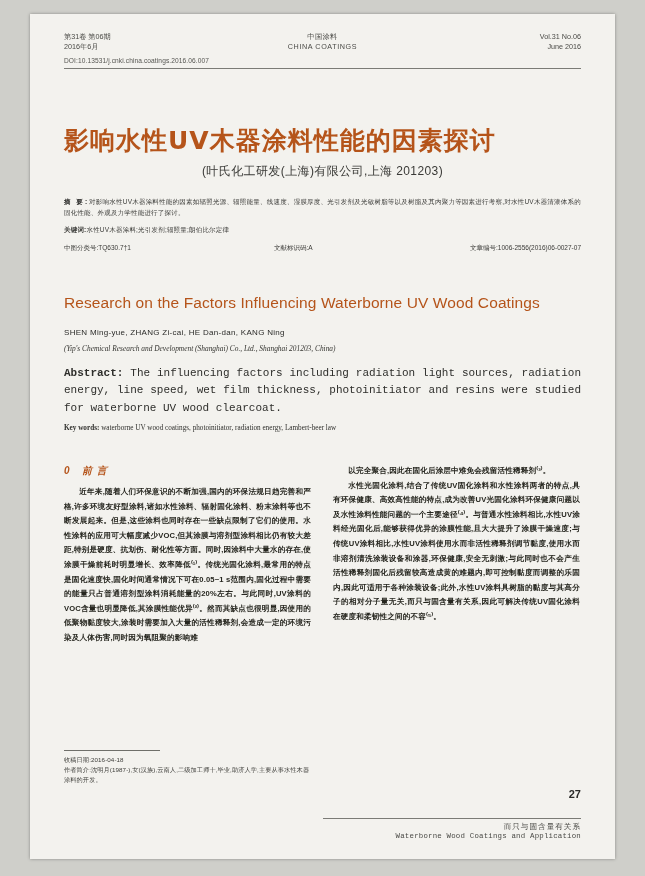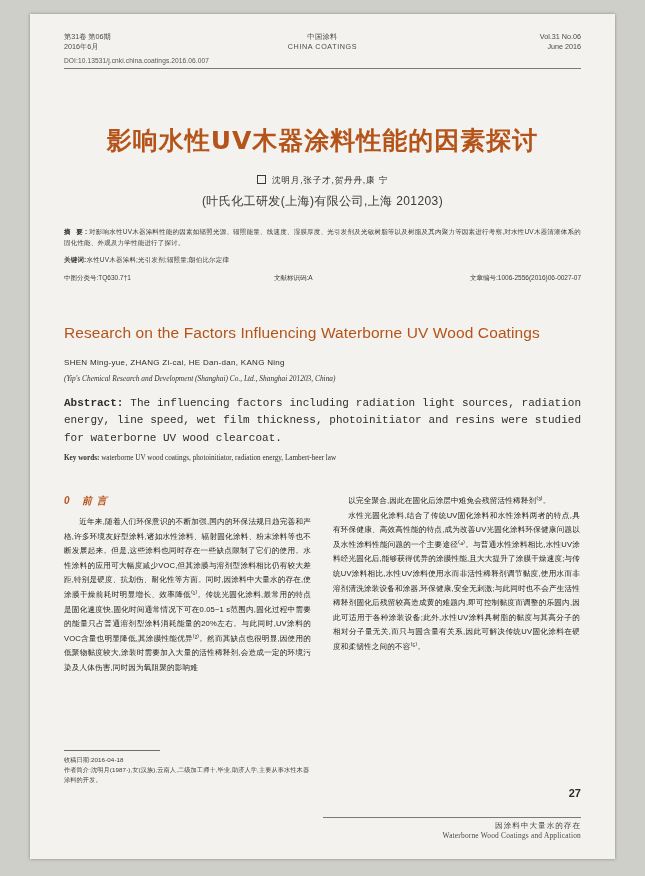--- a/index.html
+++ b/index.html
@@ -72,21 +72,21 @@
   .rule {
     position: absolute;
     left: 0; right: 0;
     top: 36px;
     border-top: 1px solid #7b7b76;
   }
 
   
   .title-cn {
     margin-top: 52px;
-    text-align: center;
+    text-align: left;
     font-size: 25px;
     font-weight: bold;
     color: #b5541a;
     letter-spacing: 1px;
     font-family: "DejaVu Sans", sans-serif;
   }
   .authors-cn {
     margin-top: 18px;
     text-align: center;
     font-size: 8.6px;
@@ -196,20 +196,21 @@
     letter-spacing: 1px;
     font-style: italic;
   }
   .para {
     font-size: 7.6px;
     color: #26261f;
     line-height: 1.92;
     text-align: justify;
     letter-spacing: 0.15px;
     text-indent: 15.2px;
+    font-weight: bold;
   }
   .para + .para { margin-top: 0; }
 
   
   .footnotes {
     position: absolute;
     left: 0;
     top: 718px;
     width: 247px;
   }
@@ -245,21 +246,21 @@
     margin-bottom: 3px;
   }
   .footer .f-cn {
     font-size: 7.6px;
     color: #4a4a46;
     letter-spacing: 1px;
   }
   .footer .f-en {
     font-size: 7.4px;
     color: #4a4a46;
-    font-family: Liberation Serif, serif;
+    font-family: Liberation Mono, monospace;
     letter-spacing: 0.2px;
   }
 </style>
 </head>
 <body>
 
 <div class="page">
   <div class="sheet">
     <div class="inner">
 
@@ -275,23 +276,20 @@
         <div class="right">
           <div>Vol.31  No.06</div>
           <div>June 2016</div>
         </div>
         <div class="doi">DOI:10.13531/j.cnki.china.coatings.2016.06.007</div>
         <div class="rule"></div>
       </div>
 
       <div class="title-cn">影响水性UV木器涂料性能的因素探讨</div>
 
-      <div class="authors-cn">
-        <span class="box"></span><span>沈明月,张子才,贺丹丹,康  宁</span>
-      </div>
       <div class="affil-cn">(叶氏化工研发(上海)有限公司,上海  201203)</div>
 
       <div class="abs-cn">
         <span class="lead">摘  要:</span><span>对影响水性UV木器涂料性能的因素如辐照光源、辐照能量、线速度、湿膜厚度、光引发剂及光敏树脂等以及树脂及其内聚力等因素进行考察,对水性UV木器清漆体系的固化性能、外观及力学性能进行了探讨。</span>
       </div>
       <div class="kw-cn">
         <span class="lead">关键词:</span><span>水性UV木器涂料;光引发剂;辐照量;朗伯比尔定律</span>
       </div>
 
       <div class="clsline">
@@ -329,19 +327,19 @@
 
       <div class="footnotes">
         <div class="fn-rule"></div>
         <div class="fn">收稿日期:2016-04-18</div>
         <div class="fn">作者简介:沈明月(1987-),女(汉族),云南人,二级加工师十,毕业,助济人学,主要从事水性木器涂料的开发。</div>
       </div>
 
       <div class="footer">
         <div class="pno">27</div>
         <div class="frule"></div>
-        <div class="f-cn">因涂料中大量水的存在</div>
+        <div class="f-cn">而只与固含量有关系</div>
         <div class="f-en">Waterborne Wood Coatings and Application</div>
       </div>
 
     </div>
   </div>
 </div>
 
 </body></html>

